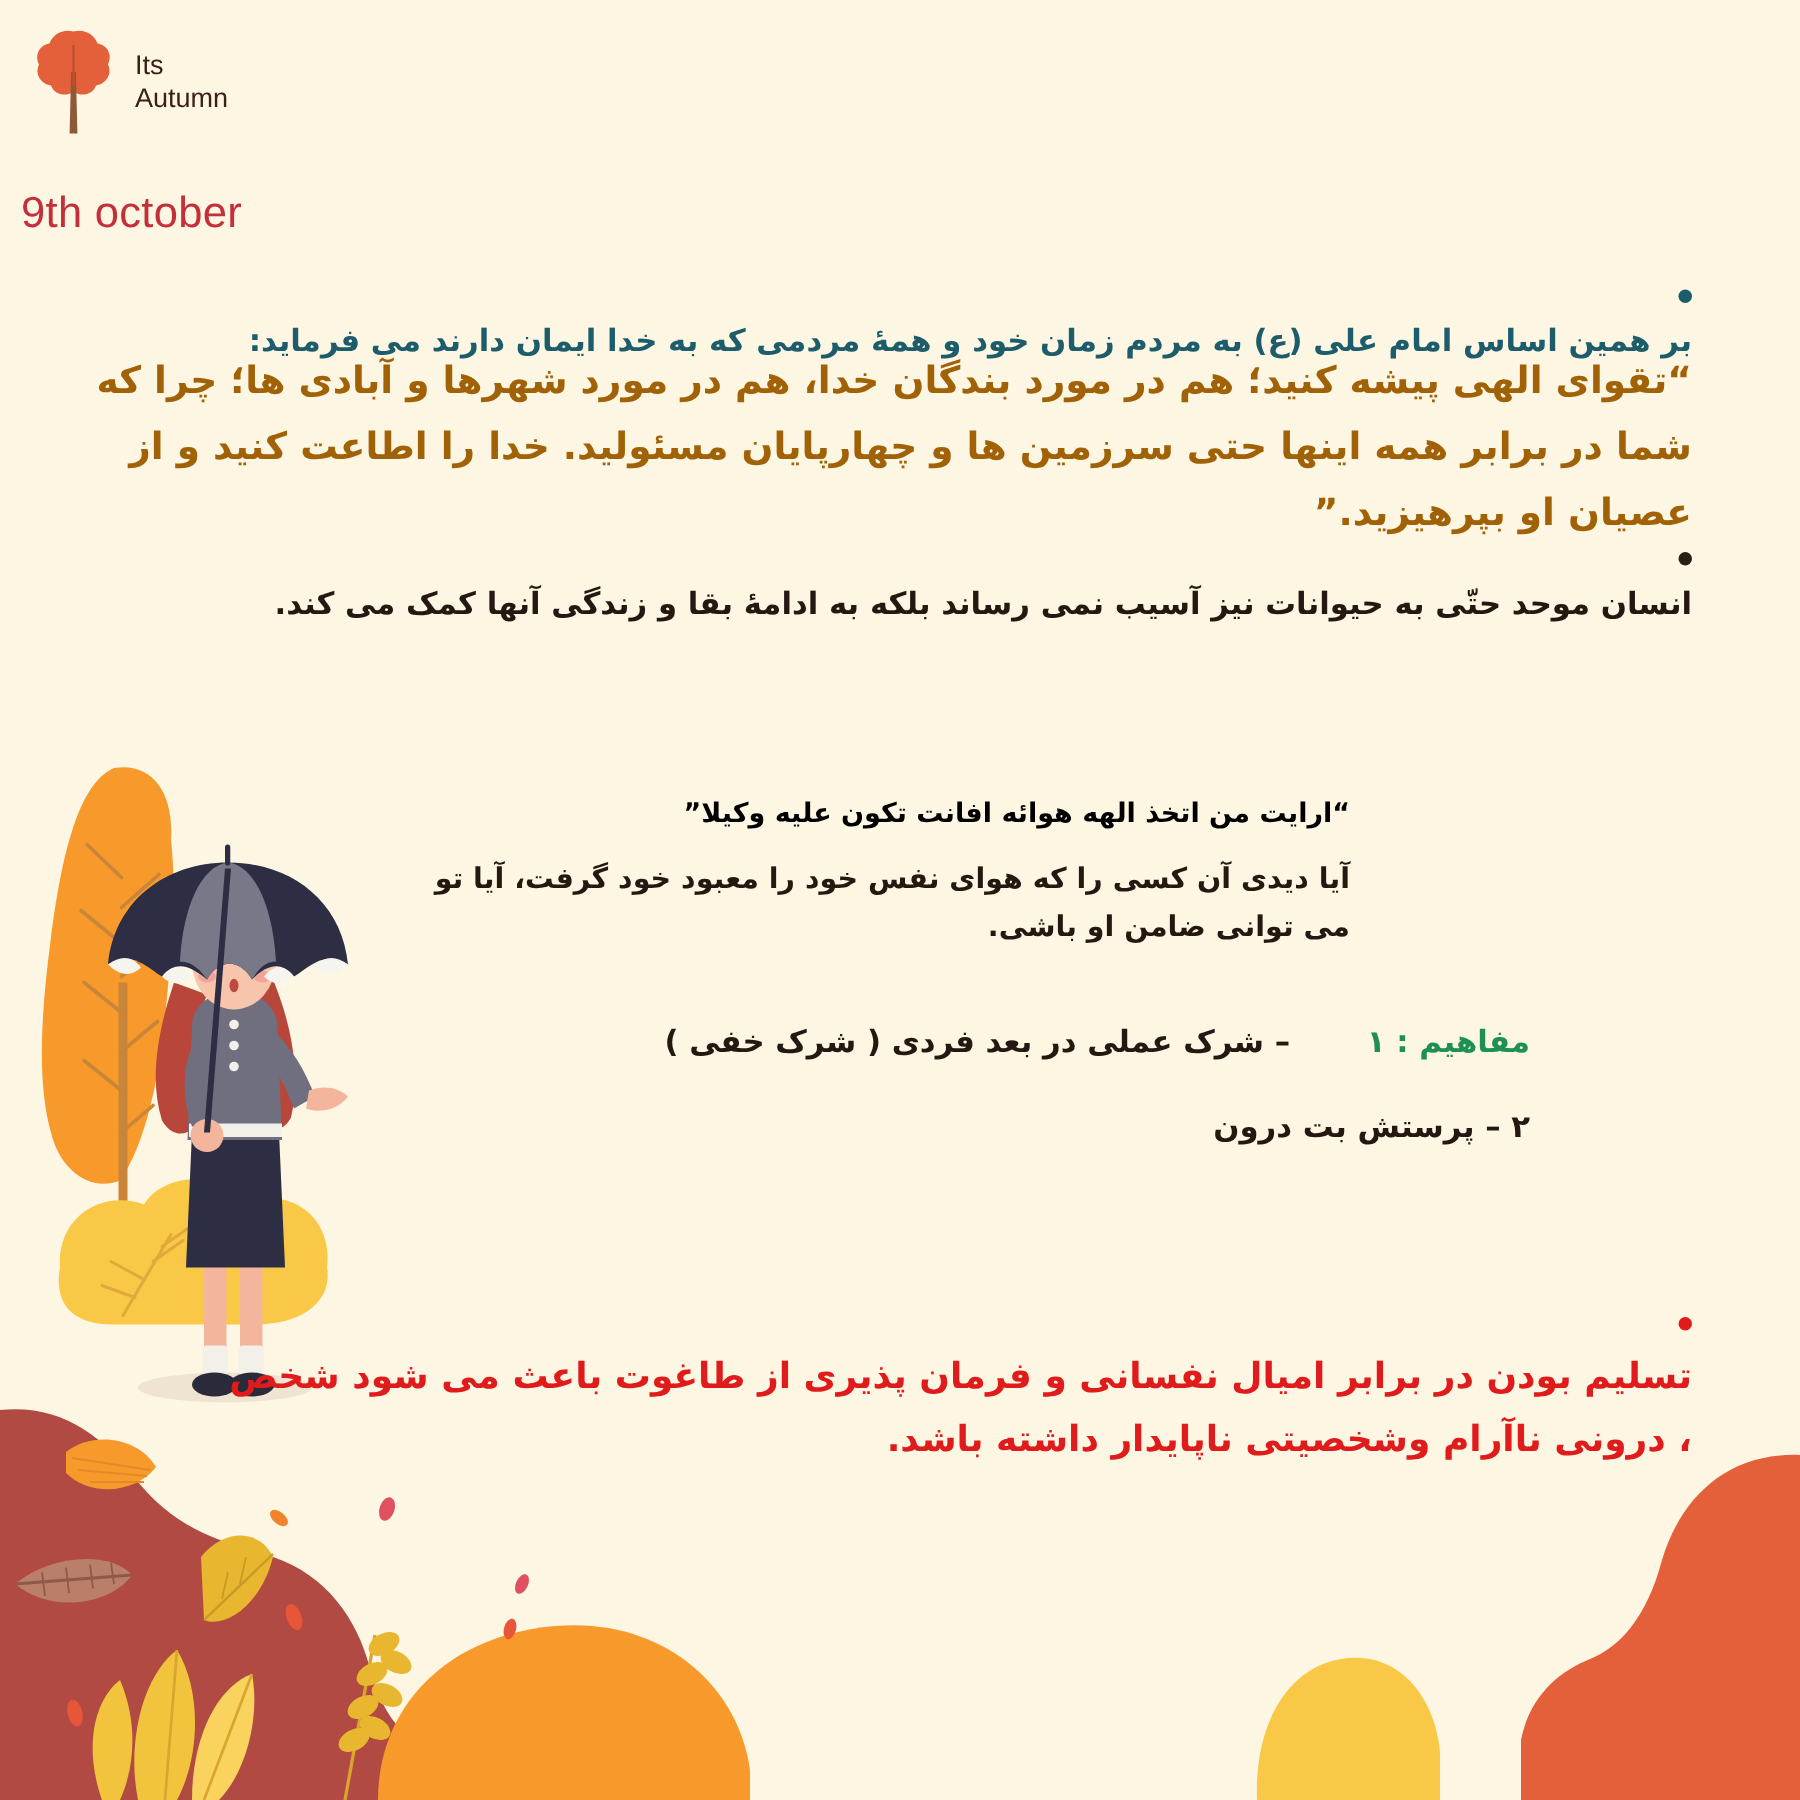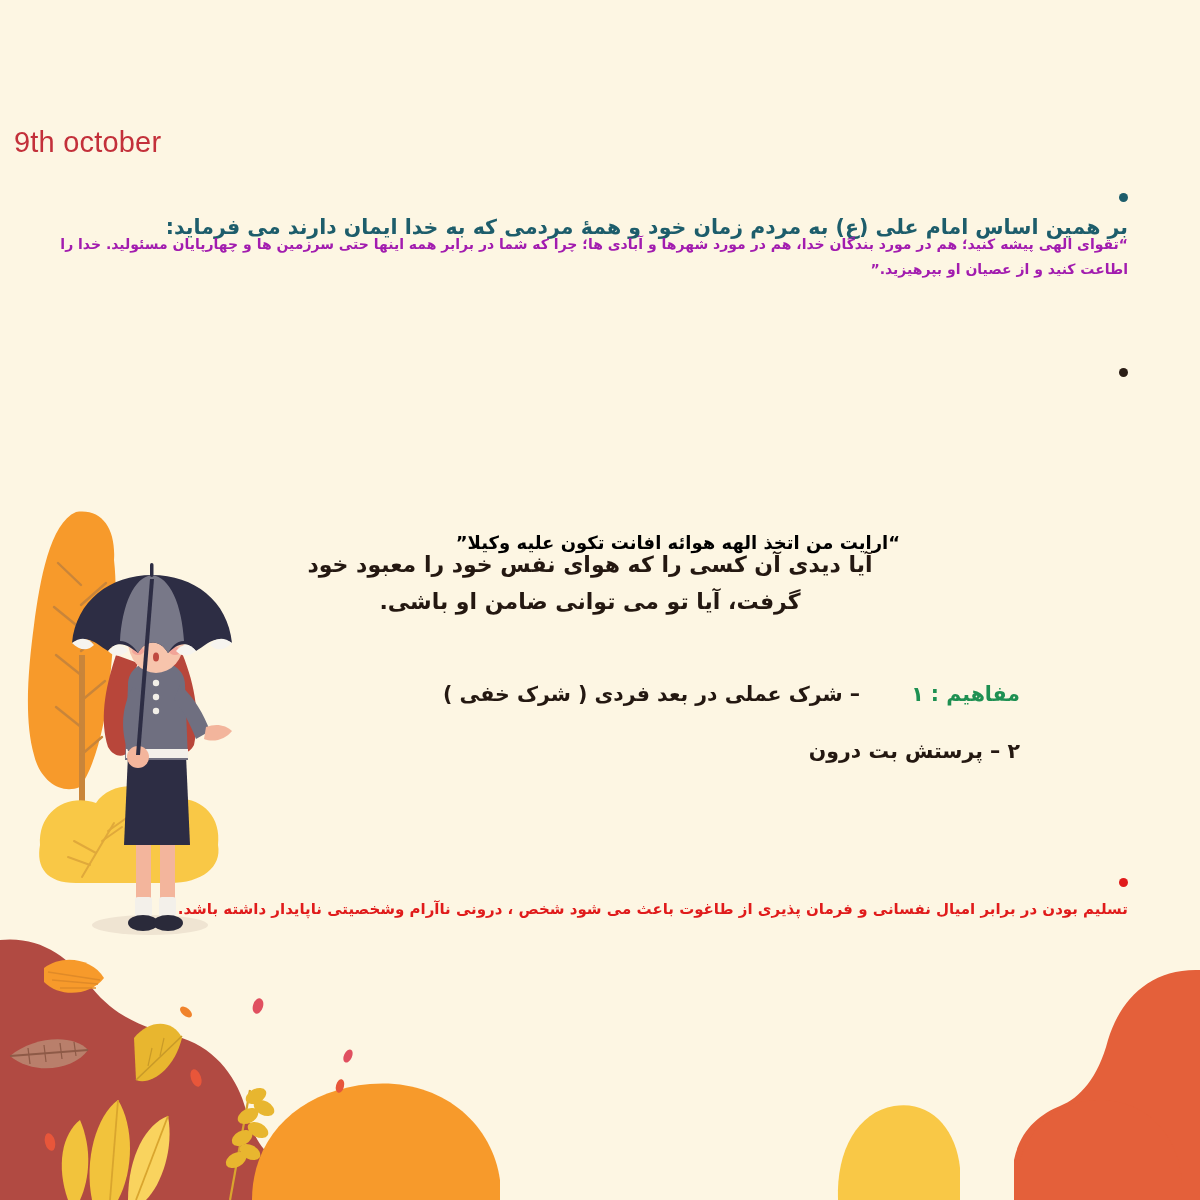--- a/index.html
+++ b/index.html
@@ -107,22 +107,22 @@
     width: 1110px;
     color: #1D5D6B;
     font-size: 20.5px;
     font-weight: 700;
   }
   .p2 {
     position: absolute;
     top: 62px;
     right: 72px;
     width: 1120px;
-    color: #a21caf;
-    font-size: 14px;
+    color: #a16207;
+    font-size: 25px;
     font-weight: 700;
     text-align: right;
     line-height: 1.75;
   }
   .p3 {
     position: absolute;
     top: 185px;
     right: 72px;
     width: 1120px;
     color: #241811;
@@ -136,27 +136,27 @@
     right: 300px;
     width: 620px;
     color: #000000;
     font-size: 18px;
     font-weight: 700;
     text-align: right;
     direction: rtl;
   }
   .translation {
     position: absolute;
-    top: 376px;
+    top: 400px;
     right: 300px;
     width: 620px;
     color: #241811;
-    font-size: 22px;
-    font-weight: 700;
-    text-align: center;
+    font-size: 19px;
+    font-weight: 700;
+    text-align: right;
     direction: rtl;
     line-height: 1.7;
   }
   .concepts-1 {
     position: absolute;
     top: 508px;
     right: 180px;
     width: 790px;
     font-size: 20.5px;
     font-weight: 700;
@@ -176,21 +176,21 @@
     text-align: right;
     direction: rtl;
   }
 
   .p4 {
     position: absolute;
     top: 695px;
     right: 72px;
     width: 990px;
     color: #E01B1B;
-    font-size: 15px;
+    font-size: 24px;
     font-weight: 700;
     line-height: 1.75;
   }
   .p4 .body { flex: 1; }
 
   
   .illustration {
     position: absolute;
     left: 10px;
     top: 505px;
@@ -209,34 +209,50 @@
     z-index: 10;
     pointer-events: none;
   }
 </style>
 </head>
 <body>
 
 <div id="page">
 
   <div class="header">
+    <div class="header-row">
+      <span class="tree-logo">
+        <svg viewBox="0 0 54 72" width="54" height="72" aria-hidden="true">
+          <path d="M27 3 C34 1 41 5 43 11 C50 12 53 19 50 25 C53 31 49 38 42 39
+                   C40 45 32 47 27 43 C22 47 14 45 12 39 C5 38 1 31 4 25
+                   C1 19 4 12 11 11 C13 5 20 1 27 3 Z" fill="#E4603A"></path>
+          <path d="M25.4 30 L28.6 30 L29.6 71 L24.4 71 Z" fill="#8E5A35"></path>
+          <path d="M26.2 12 L27.8 12 L27.8 40 L26.2 40 Z" fill="#C24E2E"></path>
+        </svg>
+      </span>
+      <span class="brand-lines">
+        <div>Its</div>
+        <div>Autumn</div>
+      </span>
+    </div>
     <div class="date-line">9th october</div>
   </div>
 
   <div class="content">
 
     <div class="para p1 bullet-row">
       <span class="dot teal"></span>
       <span class="body">بر همین اساس امام علی (ع) به مردم زمان خود و همهٔ مردمی که به خدا ایمان دارند می فرماید:</span>
     </div>
 
     <div class="para p2">“تقوای الهی پیشه کنید؛ هم در مورد بندگان خدا، هم در مورد شهرها و آبادی ها؛ چرا که شما در برابر همه اینها حتی سرزمین ها و چهارپایان مسئولید. خدا را اطاعت کنید و از عصیان او بپرهیزید.”</div>
 
     <div class="para p3 bullet-row">
       <span class="dot dark"></span>
+      <span class="body">انسان موحد حتّی به حیوانات نیز آسیب نمی رساند بلکه به ادامهٔ بقا و زندگی آنها کمک می کند.</span>
     </div>
 
     <div class="para verse">“ارایت من اتخذ الهه هوائه افانت تکون علیه وکیلا”</div>
 
     <div class="para translation">آیا دیدی آن کسی را که هوای نفس خود را معبود خود گرفت، آیا تو می توانی ضامن او باشی.</div>
 
     <div class="para concepts-1">
       <span class="concepts-label">مفاهیم : ۱</span>
       <span>– شرک عملی در بعد فردی ( شرک خفی )</span>
     </div>

